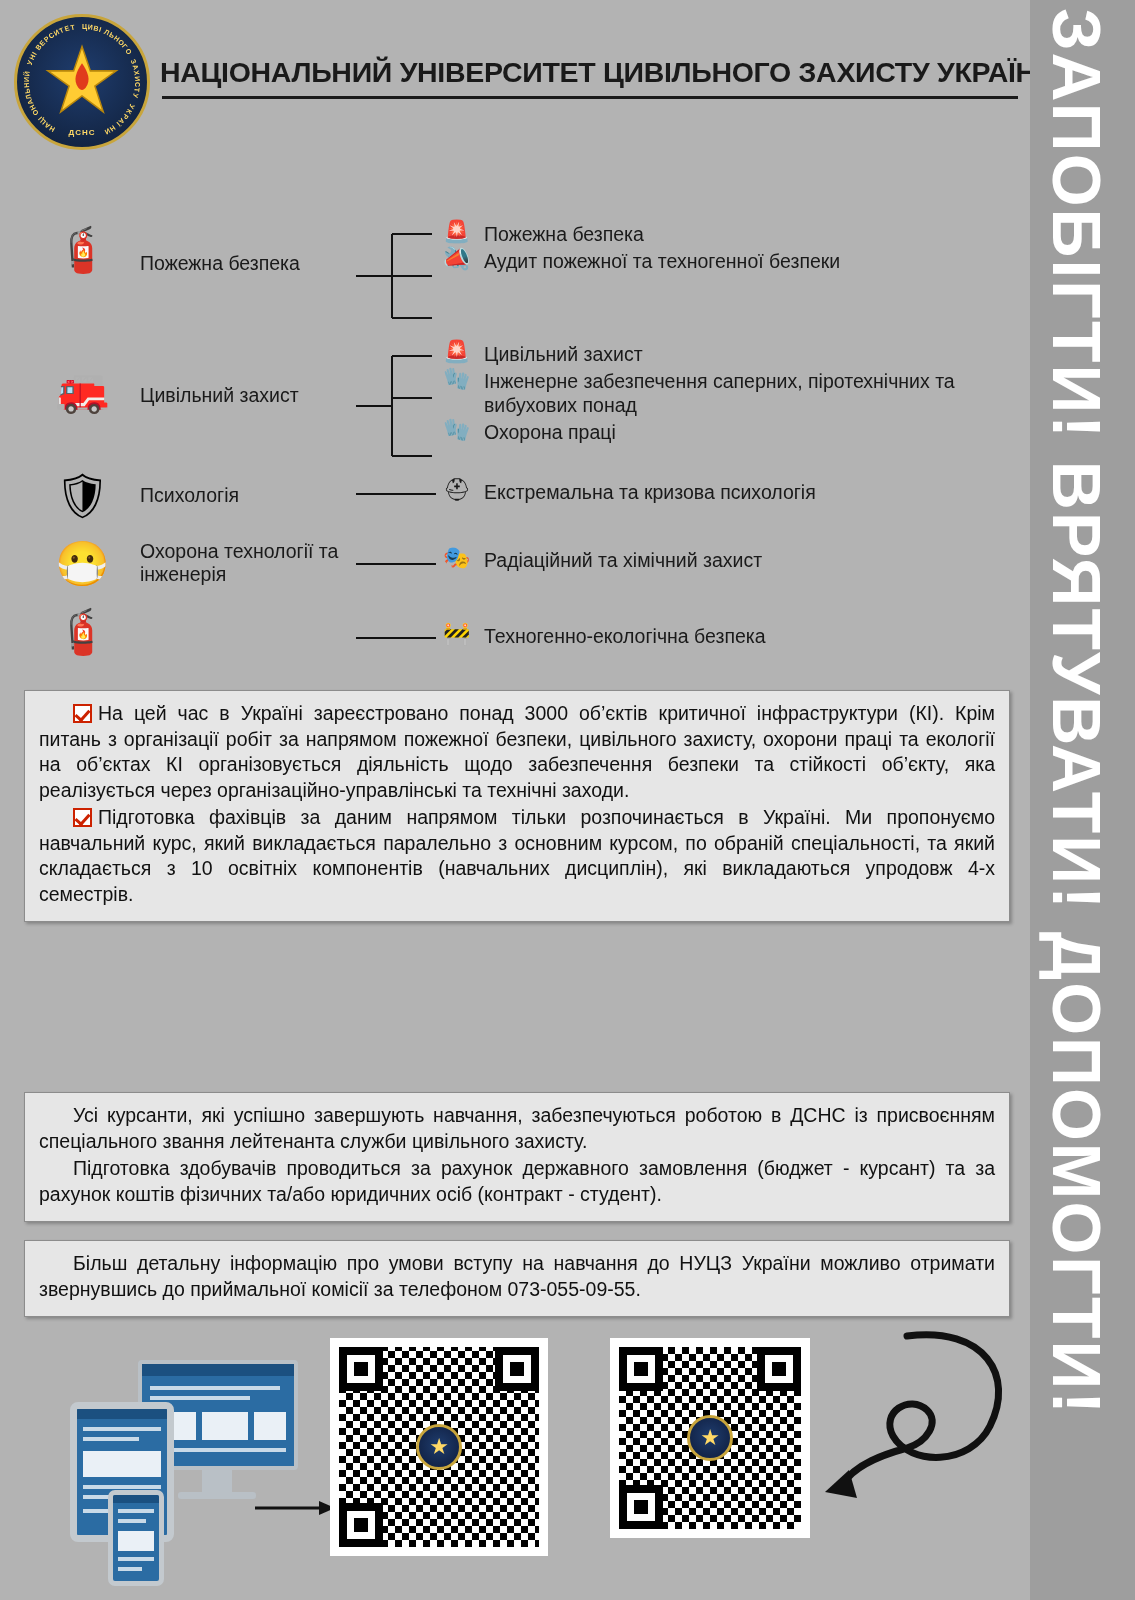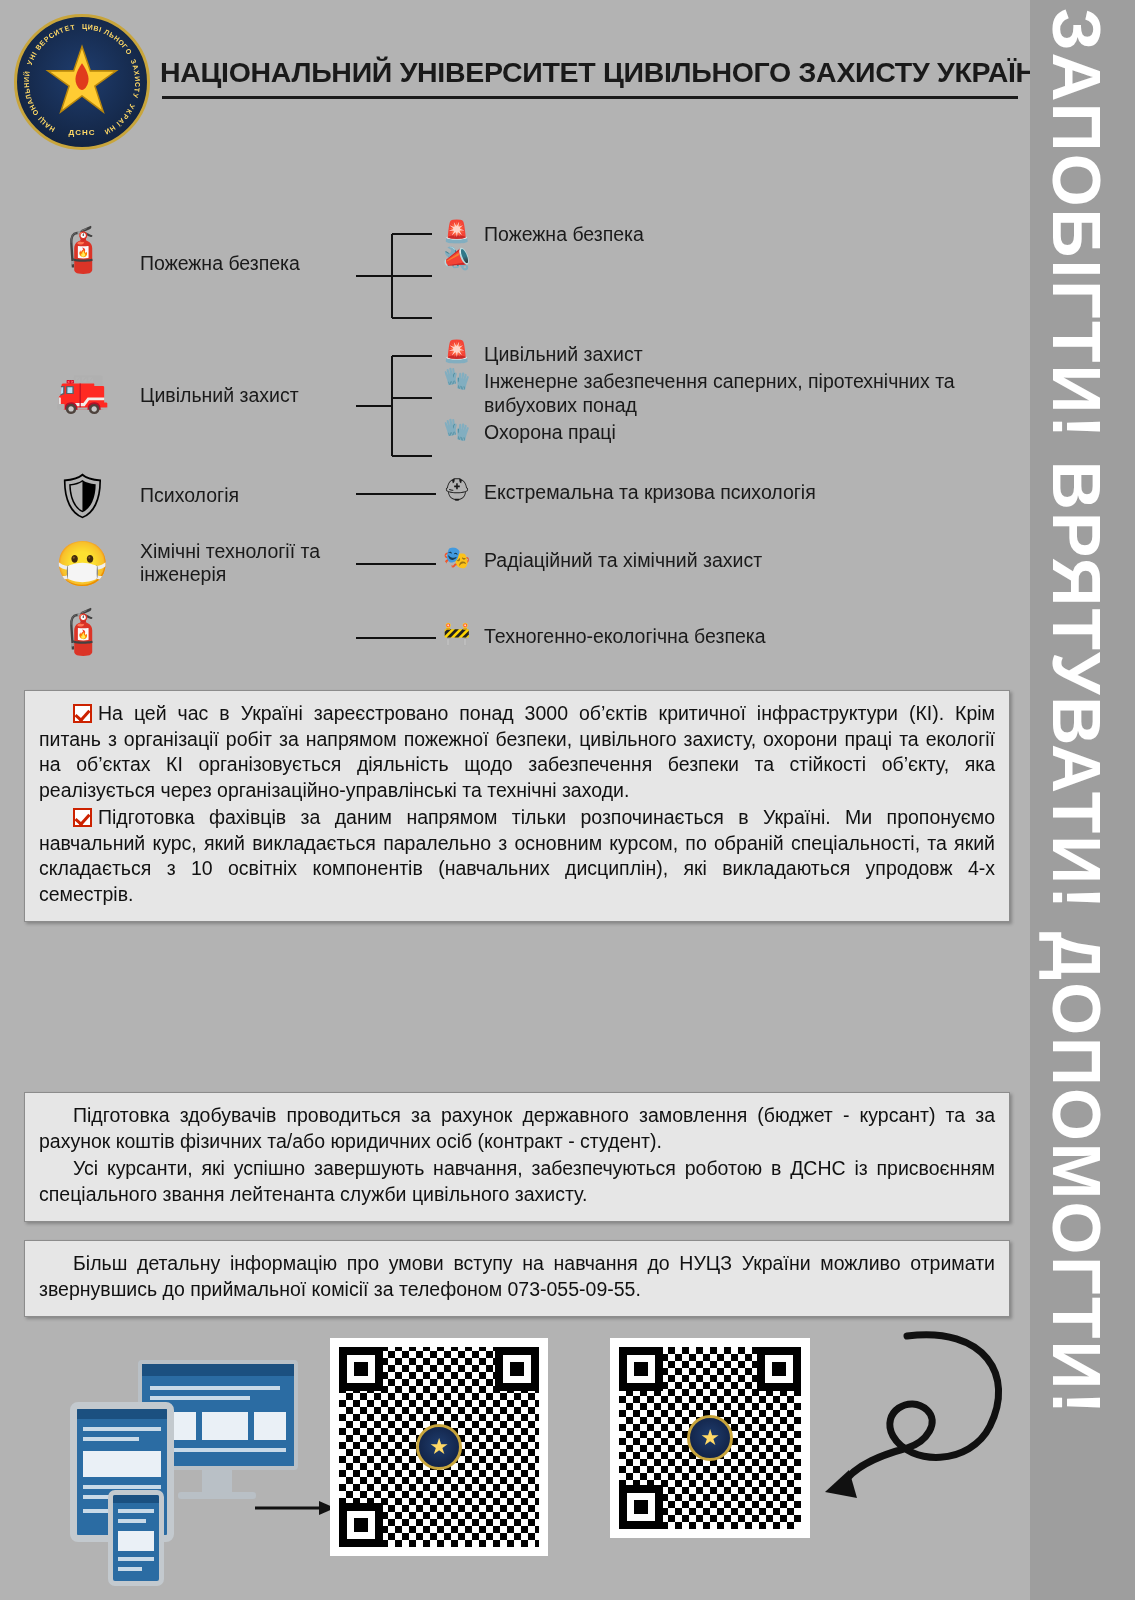--- a/index.html
+++ b/index.html
@@ -468,20 +468,21 @@
       <div class="prog-list" style="top:0px;">
         <span class="prog-item">
           <span class="pico">🚨</span>
           <span>Пожежна безпека</span>
         </span>
         <span class="prog-item">
           <span class="pico">🔧</span>
         </span>
         <span class="prog-item">
           <span class="pico">📣</span>
+          <span>Аудит пожежної та техногенної безпеки</span>
         </span>
       </div>
     </div>
 
     <div class="spec-group" style="top:116px;height:130px;">
       <div class="spec-icon" style="top:30px;">🚒</div>
       <div class="spec-label" style="top:46px;">Цивільний захист</div>
       <svg class="connector" style="top:8px;" width="86" height="120">
         <line x1="0" y1="60" x2="36" y2="60" stroke="#111" stroke-width="2"></line>
         <line x1="36" y1="10" x2="36" y2="110" stroke="#111" stroke-width="2"></line>
@@ -514,21 +515,21 @@
       <div class="prog-list" style="top:8px;">
         <span class="prog-item">
           <span class="pico">⛑</span>
           <span>Екстремальна та кризова психологія</span>
         </span>
       </div>
     </div>
 
     <div class="spec-group" style="top:316px;height:70px;">
       <div class="spec-icon" style="top:4px;">😷</div>
-      <div class="spec-label" style="top:2px;">Хімічні технології та інженерія</div>
+      <div class="spec-label" style="top:2px;">Охорона технології та інженерія</div>
       <svg class="connector" style="top:4px;" width="86" height="44">
         <line x1="0" y1="22" x2="80" y2="22" stroke="#111" stroke-width="2"></line>
       </svg>
       <div class="prog-list" style="top:10px;">
         <span class="prog-item">
           <span class="pico">🎭</span>
           <span>Радіаційний та хімічний захист</span>
         </span>
       </div>
     </div>
@@ -550,22 +551,22 @@
   <div class="panel" id="panel-cert">
     <p>
       <span class="chk"></span><span>На цей час в Україні зареєстровано понад 3000 об’єктів критичної інфраструктури (КІ). Крім питань з організації робіт за напрямом пожежної безпеки, цивільного захисту, охорони праці та екології на об’єктах КІ організовується діяльність щодо забезпечення безпеки та стійкості об’єкту, яка реалізується через організаційно-управлінські та технічні заходи.</span>
     </p>
     <p>
       <span class="chk"></span><span>Підготовка фахівців за даним напрямом тільки розпочинається в Україні. Ми пропонуємо навчальний курс, який викладається паралельно з основним курсом, по обраній спеціальності, та який складається з 10 освітніх компонентів (навчальних дисциплін), які викладаються упродовж 4-х семестрів.</span>
     </p>
   </div>
 
   <div class="panel" id="panel-funding">
+    <p>Усі курсанти, які успішно завершують навчання, забезпечуються роботою в ДСНС із присвоєнням спеціального звання лейтенанта служби цивільного захисту.</p>
     <p>Підготовка здобувачів проводиться за рахунок державного замовлення (бюджет - курсант) та за рахунок коштів фізичних та/або юридичних осіб (контракт - студент).</p>
-    <p>Усі курсанти, які успішно завершують навчання, забезпечуються роботою в ДСНС із присвоєнням спеціального звання лейтенанта служби цивільного захисту.</p>
   </div>
 
   <div class="panel" id="panel-contact">
     <p>Більш детальну інформацію про умови вступу на навчання до НУЦЗ України можливо отримати звернувшись до приймальної комісії за телефоном 073-055-09-55.</p>
   </div>
 
   <div class="devices">
     <div class="monitor">
       <div class="screen-bar" style="top:0;height:12px;"></div>
       <div class="screen-stripe" style="left:8px; top:22px; width:130px;"></div>

